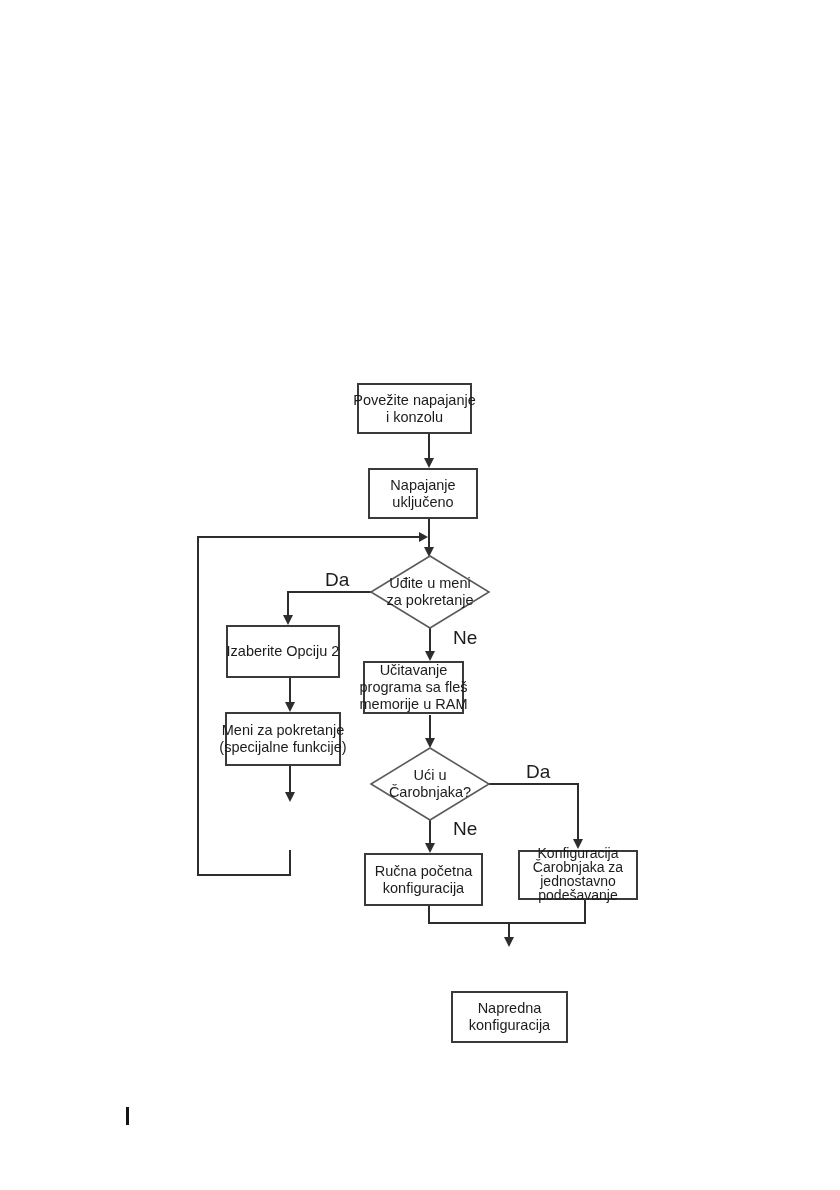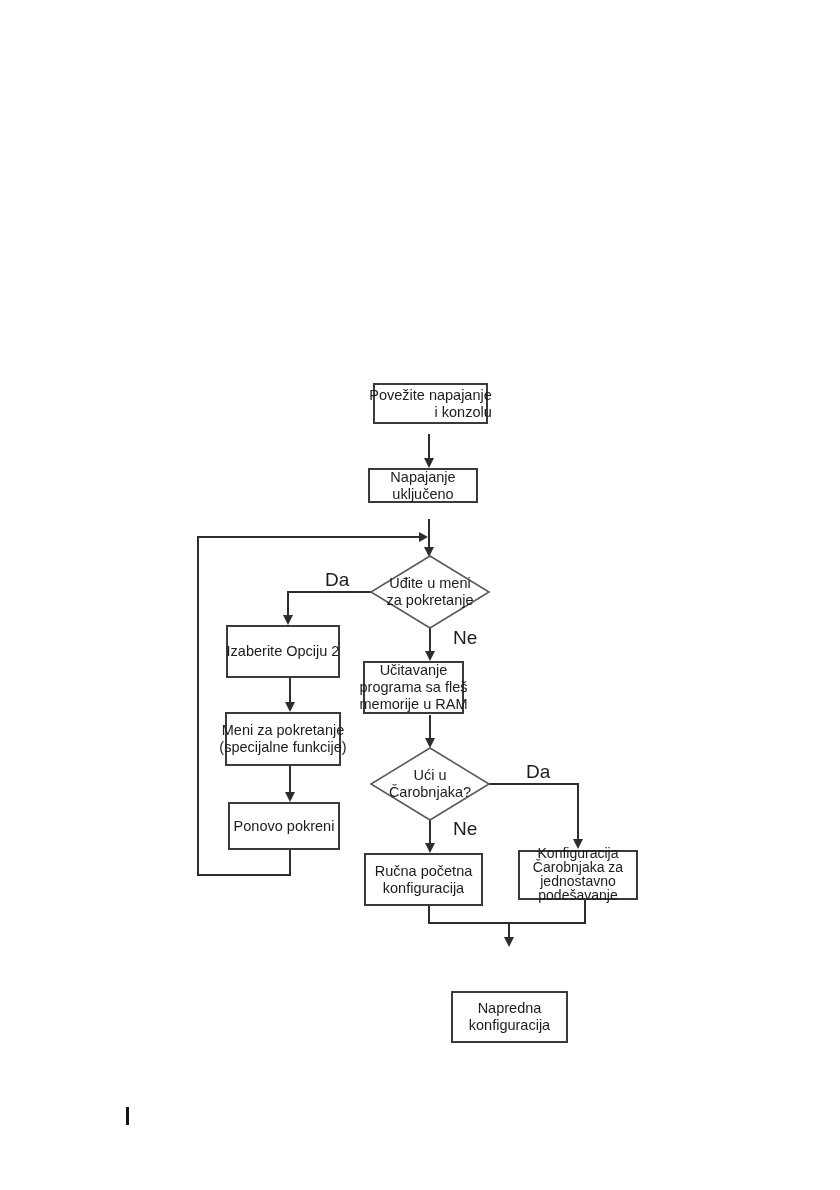--- a/index.html
+++ b/index.html
@@ -119,42 +119,39 @@
     <path d="M509 923 V938"></path>
     <polygon class="arrowhead" points="504,937 514,937 509,947"></polygon>
 
     <path d="M509 999 V1021"></path>
     <polygon class="arrowhead" points="504,1020 514,1020 509,1030"></polygon>
 
     <polygon class="diamond" points="430,556 489,592 430,628 371,592"></polygon>
     <polygon class="diamond" points="430,748 489,784 430,820 371,784"></polygon>
   </svg>
 
-  <div class="node" style="left:373px; top:383px; width:115px; height:41px;text-align:right;">
+  <div class="node" style="left:357px; top:383px; width:115px; height:51px;">
     <span class="node-label">Povežite napajanje
 i konzolu</span>
   </div>
 
-  <div class="node" style="left:368px; top:468px; width:110px; height:35px;">
+  <div class="node" style="left:368px; top:468px; width:110px; height:51px;">
     <span class="node-label">Napajanje
 uključeno</span>
   </div>
 
   <div class="node" style="left:226px; top:625px; width:114px; height:53px;">
     <span class="node-label">Izaberite Opciju 2</span>
   </div>
 
   <div class="node" style="left:225px; top:712px; width:116px; height:54px;">
     <span class="node-label">Meni za pokretanje
 (specijalne funkcije)</span>
   </div>
 
-  <div class="node" style="left:228px; top:802px; width:112px; height:48px;">
-    <span class="node-label">Ponovo pokreni</span>
-  </div>
 
   <div class="node" style="left:363px; top:661px; width:101px; height:53px;">
     <span class="node-label">Učitavanje
 programa sa fleš
 memorije u RAM</span>
   </div>
 
   <div class="node tight" style="left:518px; top:850px; width:120px; height:50px;">
     <span class="node-label">Konfiguracija
 Čarobnjaka za

